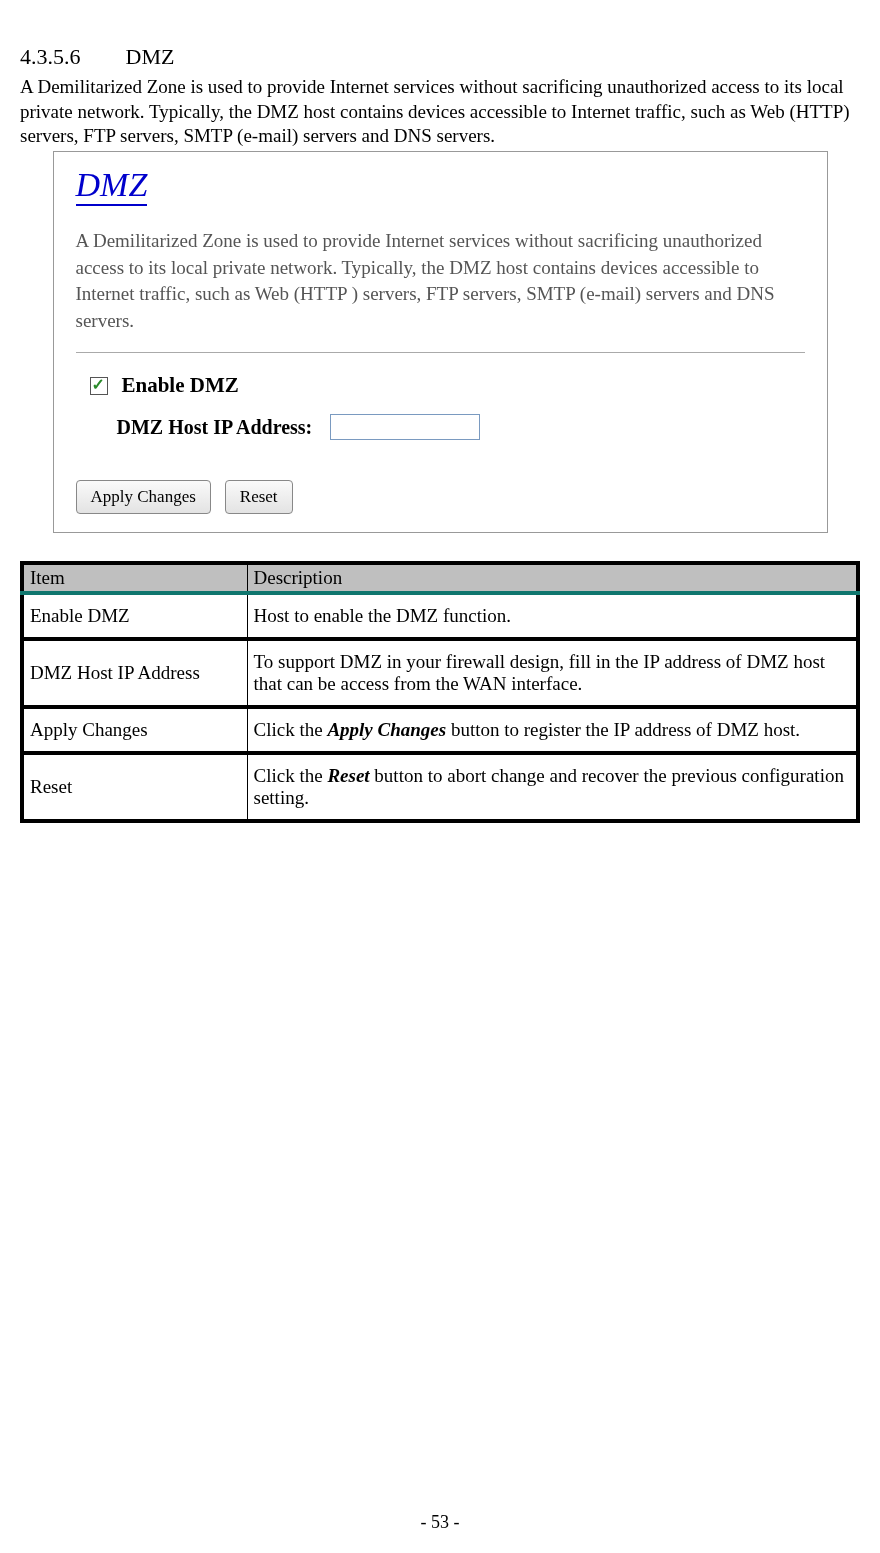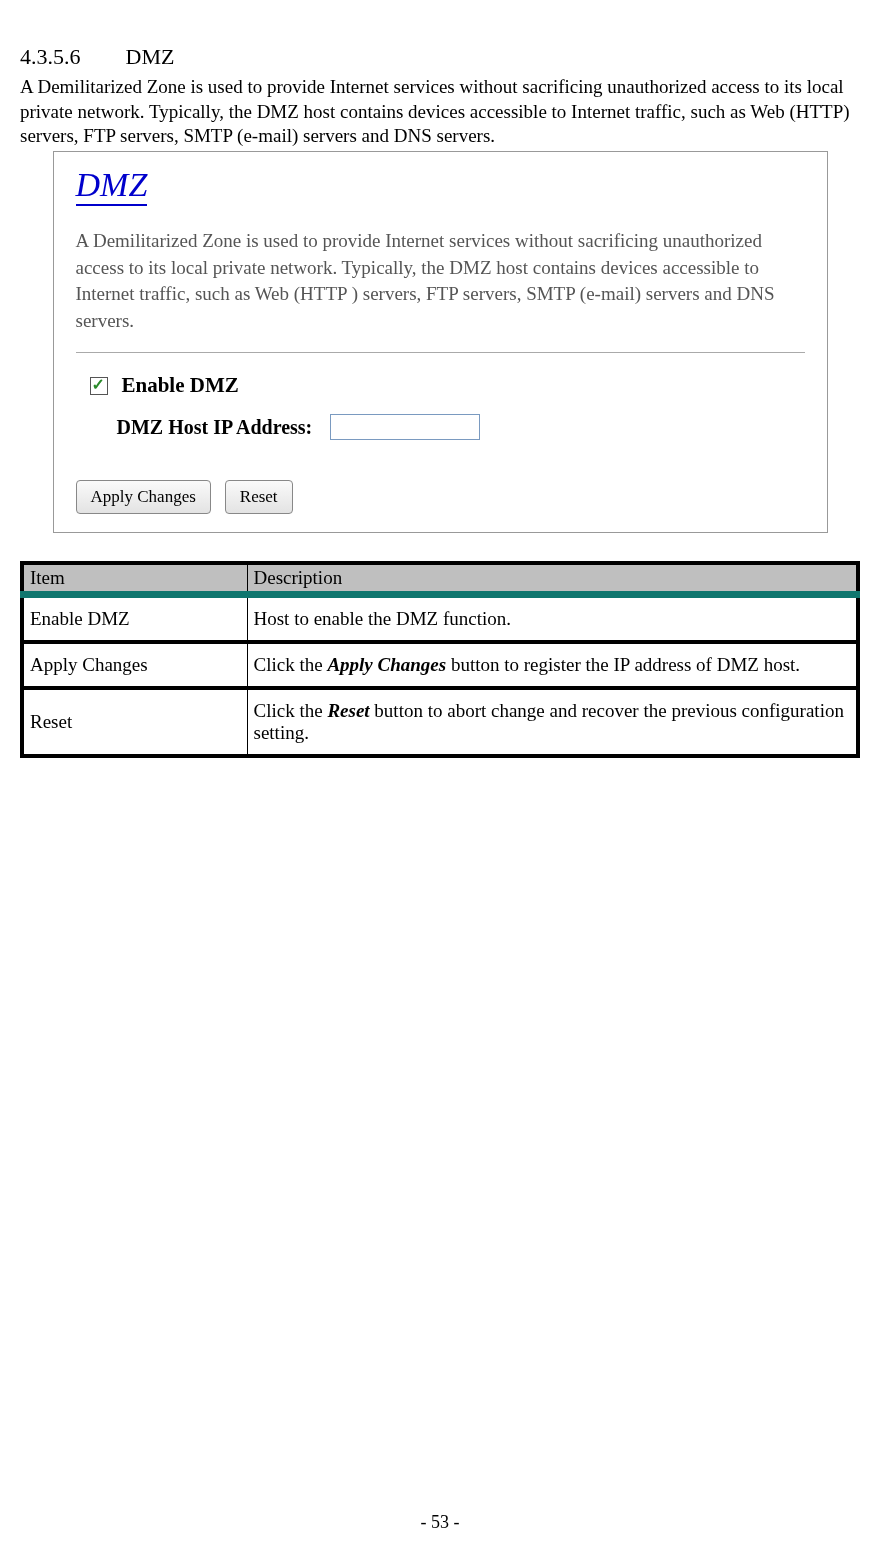--- a/index.html
+++ b/index.html
@@ -123,21 +123,21 @@
       width: 100%;
       border-collapse: collapse;
       border: 4px solid black;
     }
     .desc-table th {
       background: #bfbfbf;
       text-align: left;
       font-weight: normal;
       font-size: 19px;
       padding: 2px 6px;
-      border-bottom: 7px solid #0f766e;
+      border-bottom: 4px solid #0f766e;
     }
     .desc-table th:first-child {
       width: 225px;
       border-right: 1px solid black;
     }
     .desc-table td {
       font-size: 19px;
       padding: 10px 6px;
       vertical-align: middle;
       border-bottom: 4px solid black;
@@ -199,20 +199,24 @@
       <th>Item</th>
       <th>Description</th>
     </tr>
   </thead>
   <tbody>
     <tr>
       <td>Enable DMZ</td>
       <td>Host to enable the DMZ function.</td>
     </tr>
     <tr>
+      <td>DMZ Host IP Address</td>
+      <td>To support DMZ in your firewall design, fill in the IP address of DMZ host that can be access from the WAN interface.</td>
+    </tr>
+    <tr>
       <td>Apply Changes</td>
       <td><span>Click the </span><span class="bold-italic">Apply Changes</span><span> button to register the IP address of DMZ host.</span></td>
     </tr>
     <tr>
       <td>Reset</td>
       <td><span>Click the </span><span class="bold-italic">Reset</span><span> button to abort change and recover the previous configuration setting.</span></td>
     </tr>
   </tbody>
 </table>
 

